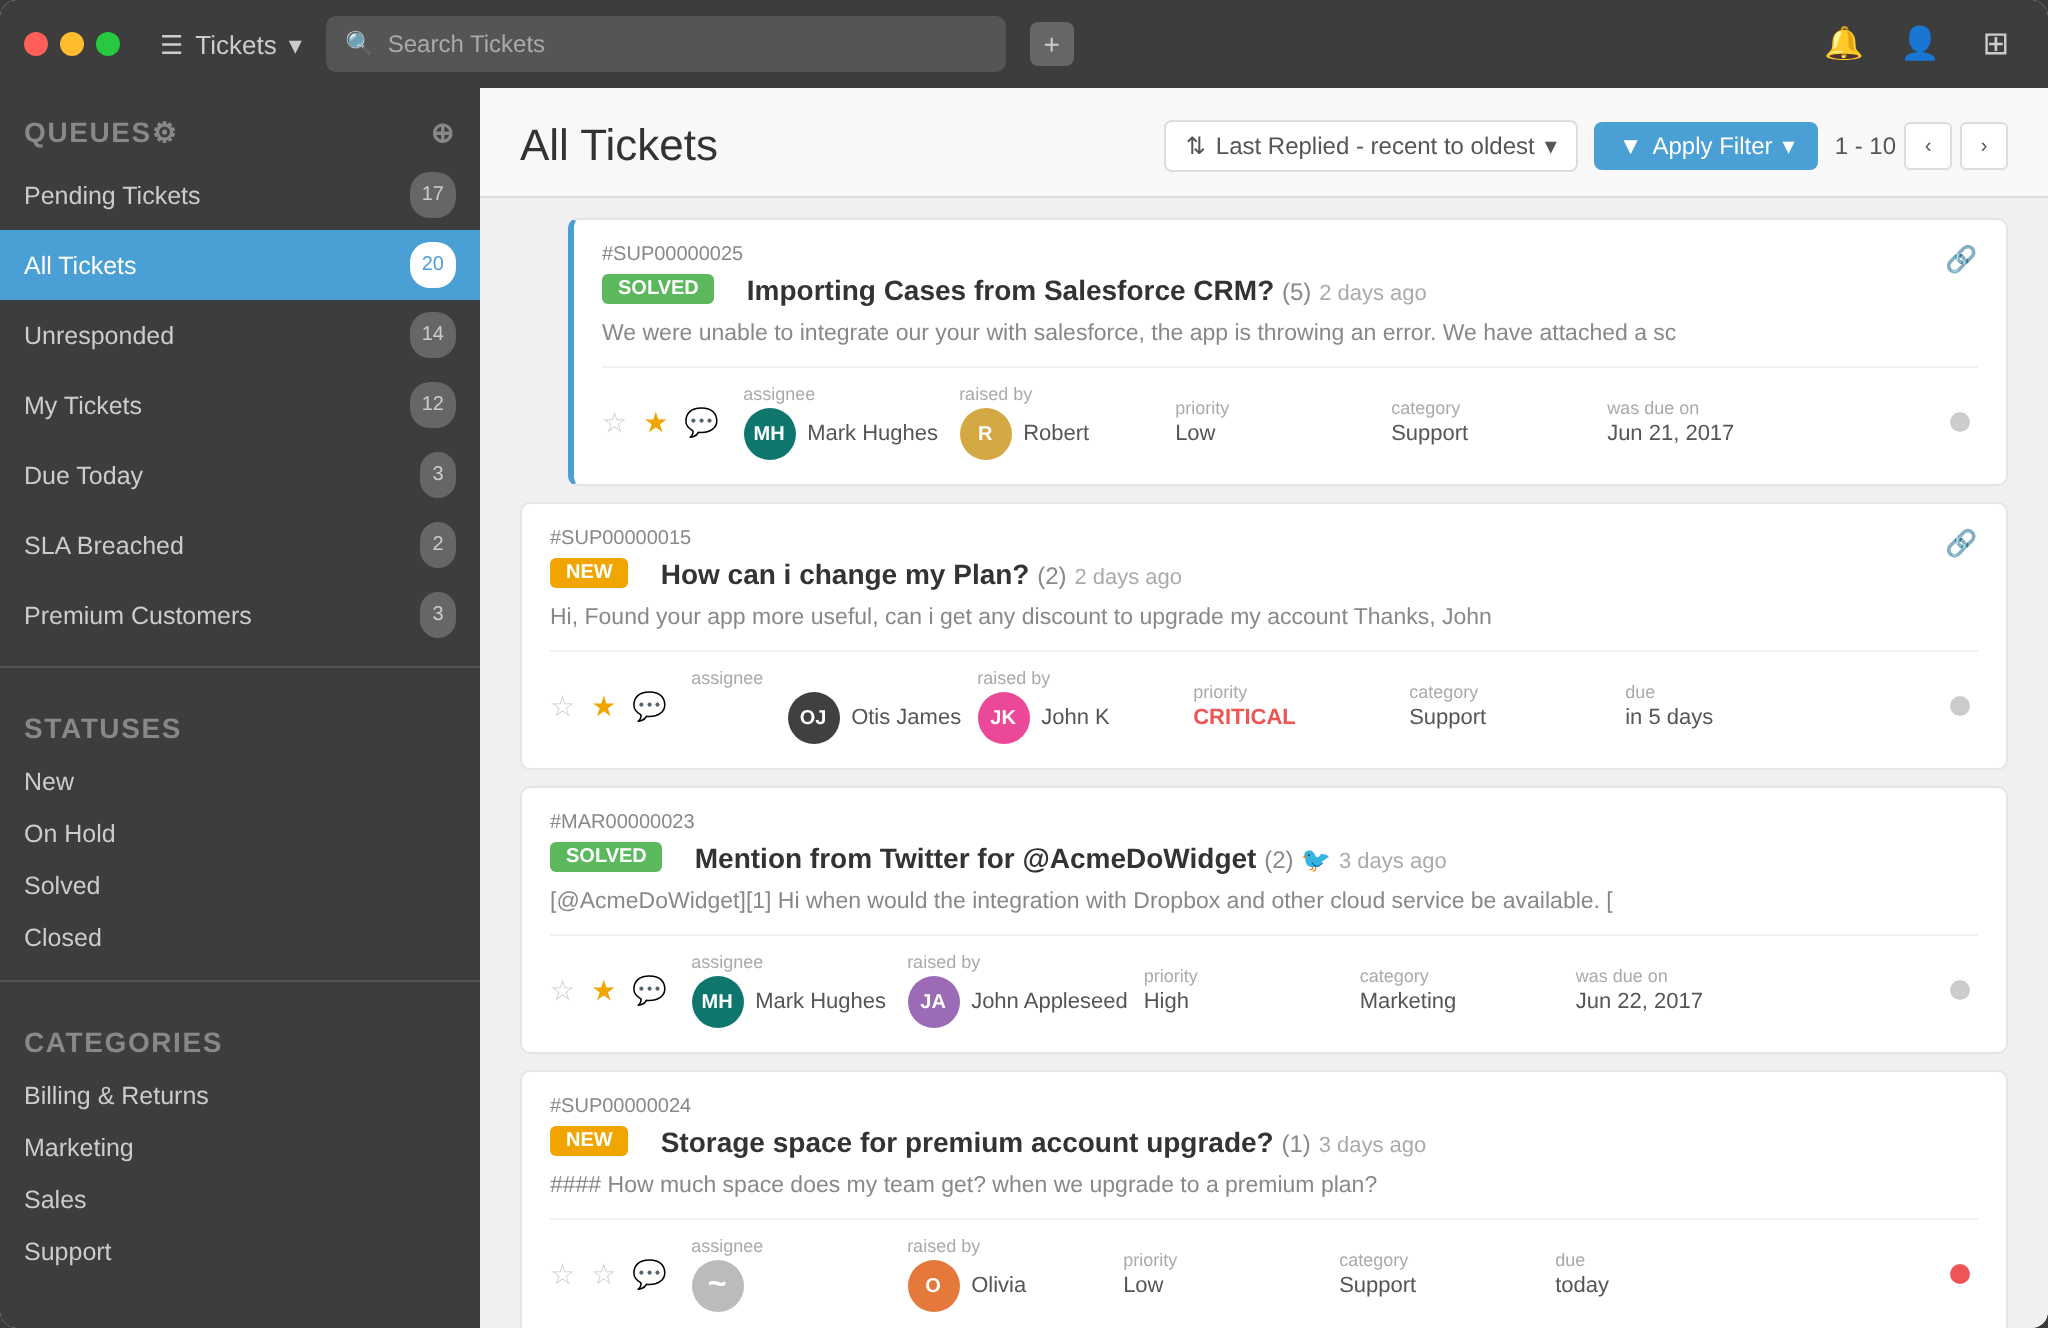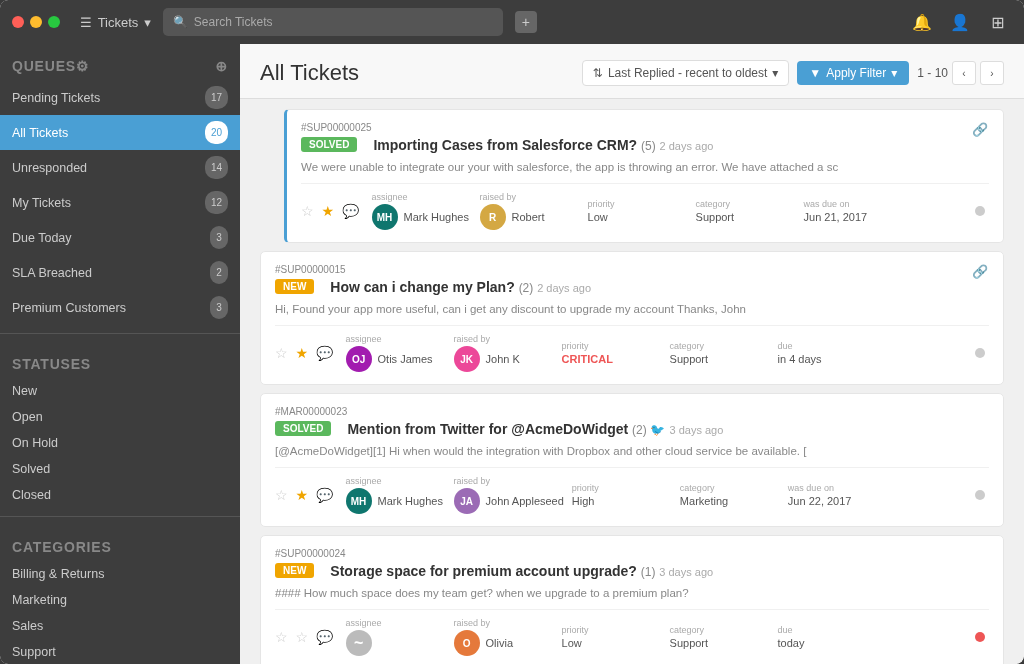--- a/index.html
+++ b/index.html
@@ -293,21 +293,21 @@
       width: 26px; height: 26px;
       border-radius: 50%;
       display: flex; align-items: center; justify-content: center;
       font-size: 10px;
       font-weight: 700;
       color: #fff;
       flex-shrink: 0;
     }
     .avatar-mh { background: #0f766e; }
     .avatar-r { background: #d4a843; }
-    .avatar-oj { background: #a21caf; }
+    .avatar-oj { background: #404040; margin-left: 48px; }
     .avatar-jk { background: #ec4899; }
     .avatar-ja { background: #9b6bb5; }
     .avatar-o { background: #e5793b; }
     .avatar-tilde { background: #aaa; font-size: 14px; }
     .status-dot {
       width: 10px; height: 10px; border-radius: 50%;
       margin-left: auto; margin-right: 4px;
     }
     .dot-gray { background: #ccc; }
     .dot-red { background: #e55; }
@@ -387,23 +387,20 @@
 
       <div class="sidebar-divider"></div>
 
       <div class="sidebar-section-header">
         <span>STATUSES</span>
       </div>
       <div class="sidebar-item">
         <span>New</span>
       </div>
       <div class="sidebar-item">
-        <span>Open</span>
-      </div>
-      <div class="sidebar-item">
         <span>On Hold</span>
       </div>
       <div class="sidebar-item">
         <span>Solved</span>
       </div>
       <div class="sidebar-item">
         <span>Closed</span>
       </div>
 
       <div class="sidebar-divider"></div>
@@ -532,21 +529,21 @@
             <div class="meta-group">
               <span class="meta-label">priority</span>
               <span class="meta-value critical">CRITICAL</span>
             </div>
             <div class="meta-group">
               <span class="meta-label">category</span>
               <span class="meta-value">Support</span>
             </div>
             <div class="meta-group">
               <span class="meta-label">due</span>
-              <span class="meta-value">in 4 days</span>
+              <span class="meta-value">in 5 days</span>
             </div>
             <div class="status-dot dot-gray"></div>
           </div>
         </div>
 
         <div class="ticket-card">
           <div style="display:flex;align-items:center;gap:8px;margin-bottom:4px;">
             <span class="ticket-id">#MAR00000023</span>
           </div>
           <div class="ticket-top">

